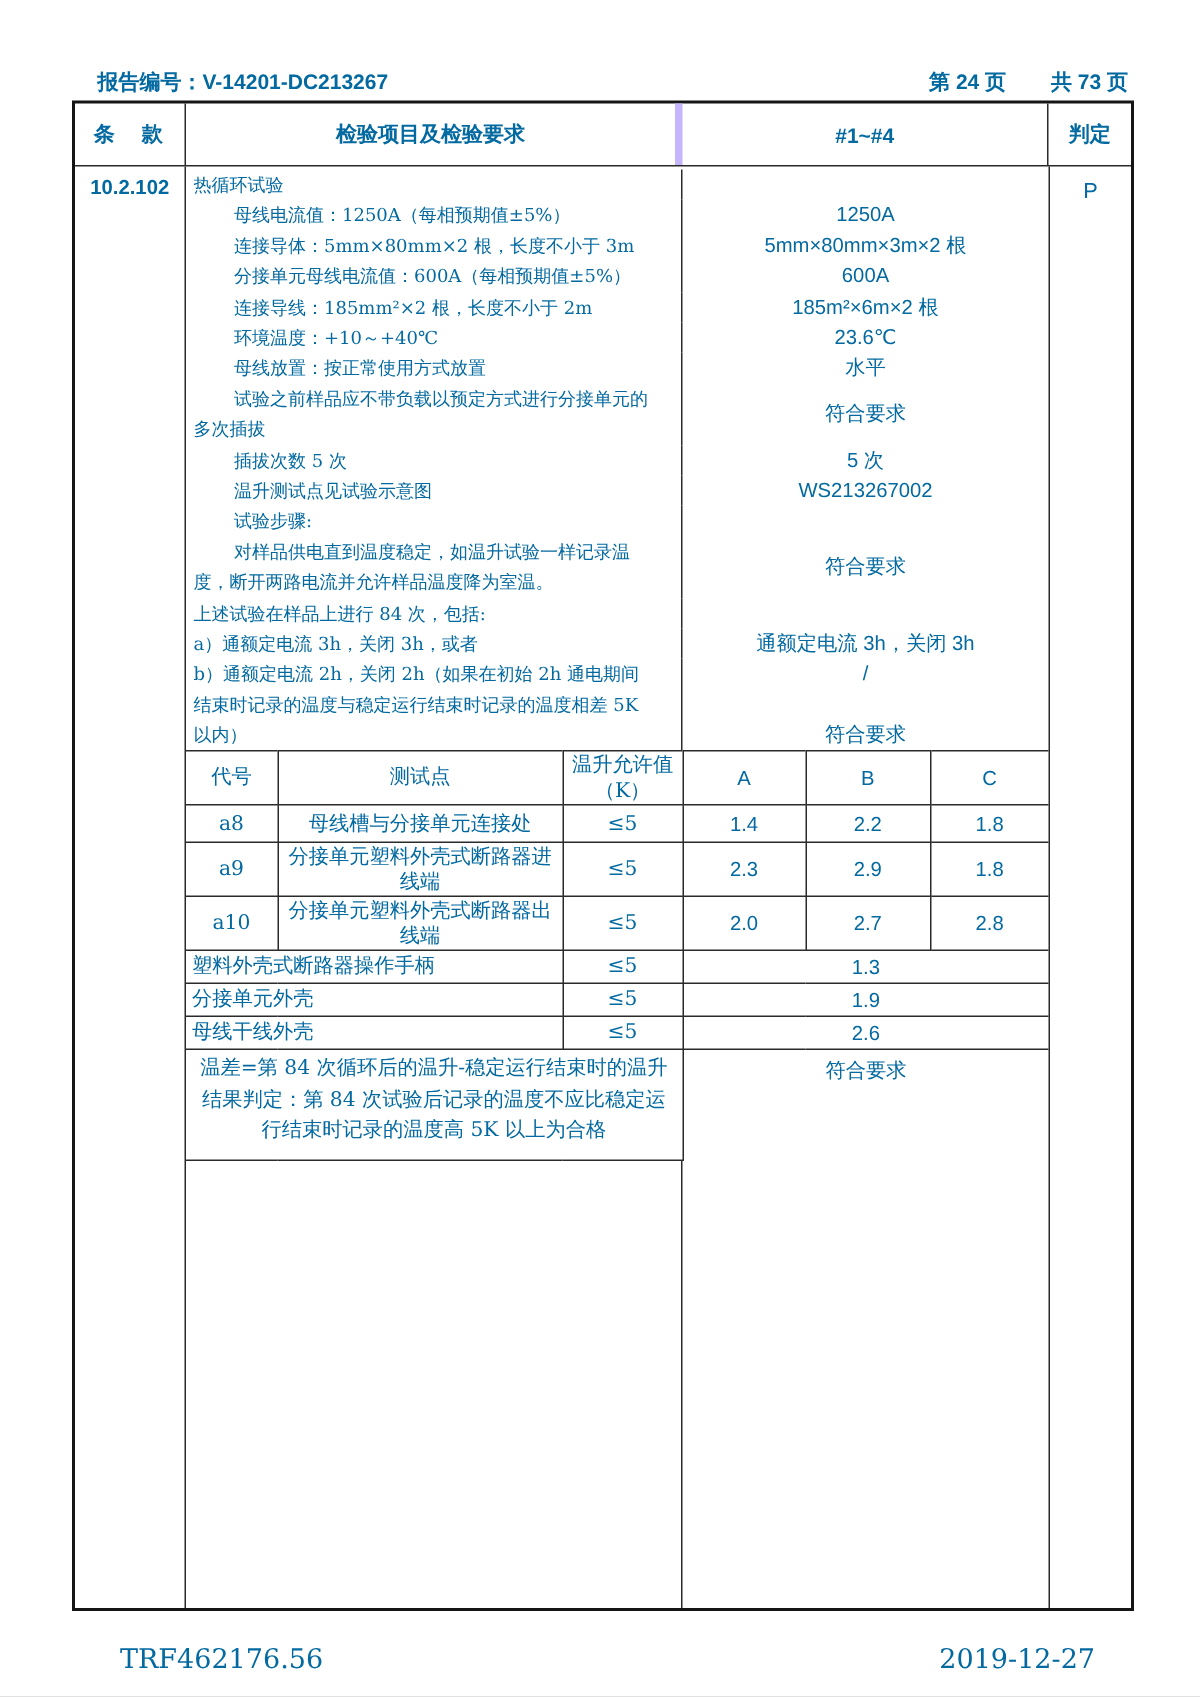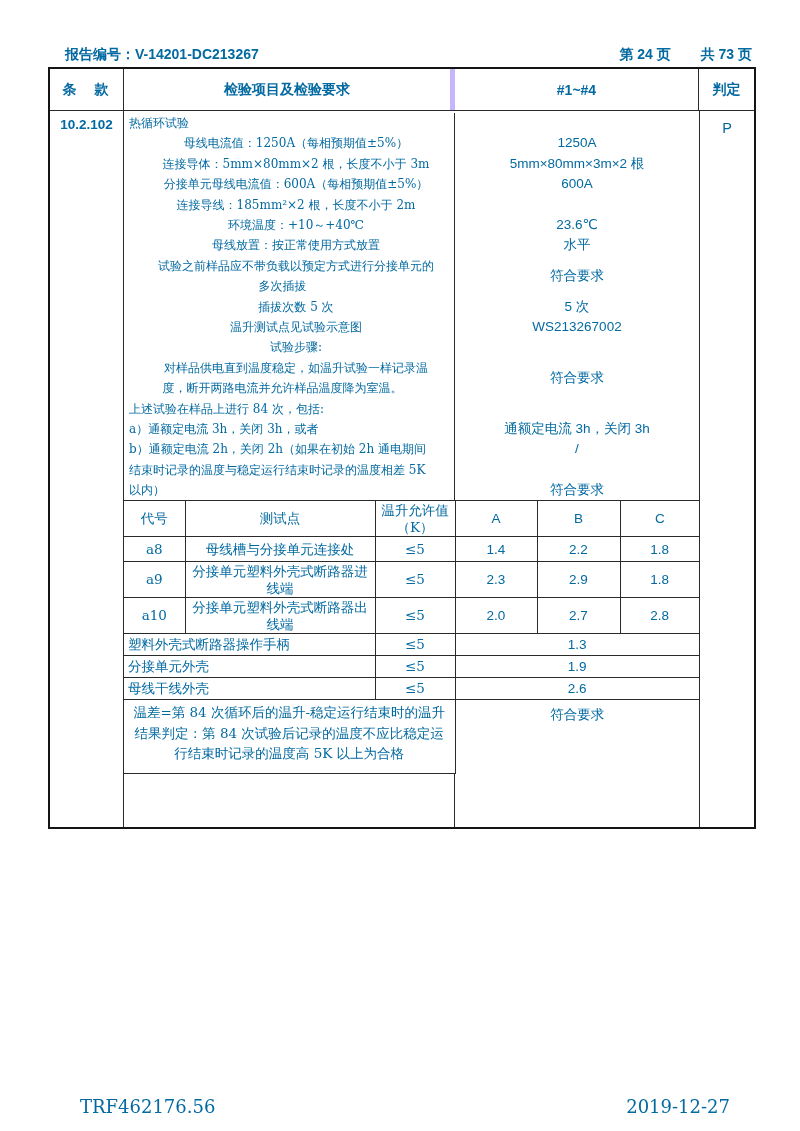--- a/index.html
+++ b/index.html
@@ -9,21 +9,21 @@
     font-family:"DejaVu Serif","Liberation Serif",serif; color:#0369a1; overflow:hidden;
   }
   
   .top-line { position:absolute; top:46px; left:65px; right:45px;
     font-family:"Liberation Sans","DejaVu Sans",sans-serif; font-weight:bold; font-size:14px; }
   .page-info { position:absolute; right:3px; top:0; }
   .page-info .gap { margin-left:26px; }
   .foot-line { position:absolute; top:1096px; left:80px; right:70px; font-size:18px; }
   .foot-right { position:absolute; right:0; top:0; }
   
-  .outer { position:absolute; left:48px; top:67px; width:708px; height:762px;
+  .outer { position:absolute; left:48px; top:67px; width:708px; height:1007px;
     border:2px solid #151515; display:flex; flex-direction:column; }
   .thead { display:flex; height:42px; border-bottom:1px solid #2a2a2a; flex:none;
     font-family:"Liberation Sans","DejaVu Sans",sans-serif; font-weight:bold; font-size:14px; }
   .th { display:flex; align-items:center; justify-content:center; text-align:center; }
   .th-clause { width:74px; border-right:1px solid #2a2a2a; letter-spacing:2px; }
   .th-item { width:331px; border-right:5px solid #c4b5fd; }
   .th-result-wrap { width:244px; border-right:1px solid #2a2a2a; display:flex; flex-direction:column; }
   .th-result-top { height:20px; border-bottom:1px solid #2a2a2a; }
   .th-result-bot { flex:1; }
   .th-verdict { flex:1; }
@@ -31,21 +31,21 @@
   .tbody { flex:1; display:flex; min-height:0; }
   .clause-cell { width:74px; border-right:1px solid #2a2a2a; text-align:center; padding-top:6px;
     font-family:"Liberation Sans","DejaVu Sans",sans-serif; font-weight:bold; font-size:13.5px; }
   .verdict-cell { flex:1; border-left:1px solid #2a2a2a; text-align:center; padding-top:9px;
     font-family:"Liberation Sans","DejaVu Sans",sans-serif; font-size:14.5px; }
   .middle { width:575px; display:flex; flex-direction:column; padding-top:2px; }
   
   .pair { display:flex; flex:none; }
   .pl { width:331px; border-right:1px solid #2a2a2a; font-size:12px; line-height:20.4px;
     padding-left:5px; padding-right:18px; word-break:break-all; overflow:hidden; }
-  .pl.ind { text-indent:27px;text-align:center; }
+  .pl.ind { text-indent:27px; }
   .pr { width:244px; display:flex; align-items:center; justify-content:center; text-align:center;
     font-family:"Liberation Sans","DejaVu Sans",sans-serif; font-size:13.5px; line-height:20.4px; overflow:hidden; }
   .h1 { height:20.4px; } .h2 { height:40.8px; } .h3 { height:61.2px; }
   .pr-split { flex-direction:column; justify-content:space-between; }
   .filler { flex:1; }
   
   .temp-table { width:575px; border-collapse:collapse; table-layout:fixed; flex:none;
     border-top:1px solid #2a2a2a; font-size:13.5px; }
   .temp-table td { border:1px solid #2a2a2a; text-align:center; vertical-align:middle;
     padding:0 2px; overflow:hidden; word-break:break-all; line-height:17px; }
@@ -103,20 +103,21 @@
         <div class="pair h1">
             <div class="pl ind">连接导体：5mm×80mm×2 根，长度不小于 3m</div>
             <div class="pr">5mm×80mm×3m×2 根</div>
           </div>
         <div class="pair h1">
             <div class="pl ind">分接单元母线电流值：600A（每相预期值±5%）</div>
             <div class="pr">600A</div>
           </div>
         <div class="pair h1">
             <div class="pl ind">连接导线：185mm²×2 根，长度不小于 2m</div>
+            <div class="pr">185m²×6m×2 根</div>
           </div>
         <div class="pair h1">
             <div class="pl ind">环境温度：+10～+40℃</div>
             <div class="pr">23.6℃</div>
           </div>
         <div class="pair h1">
             <div class="pl ind">母线放置：按正常使用方式放置</div>
             <div class="pr">水平</div>
           </div>
         <div class="pair h2">

